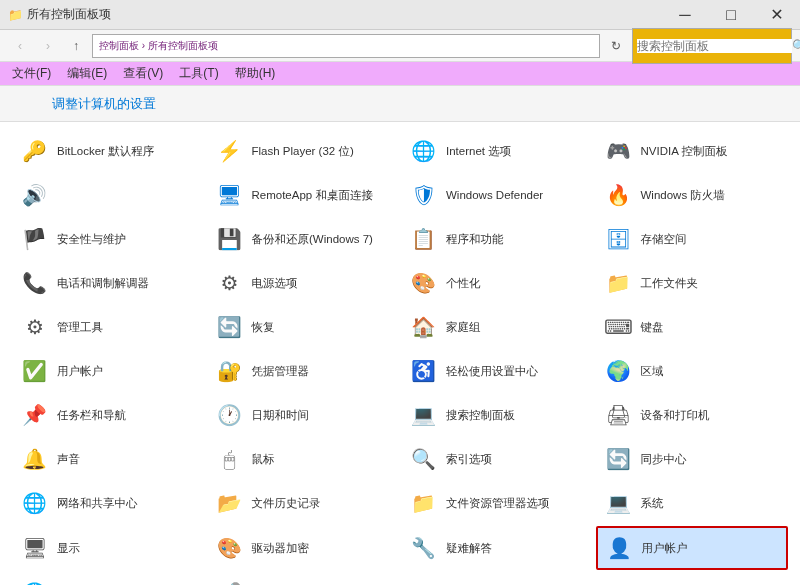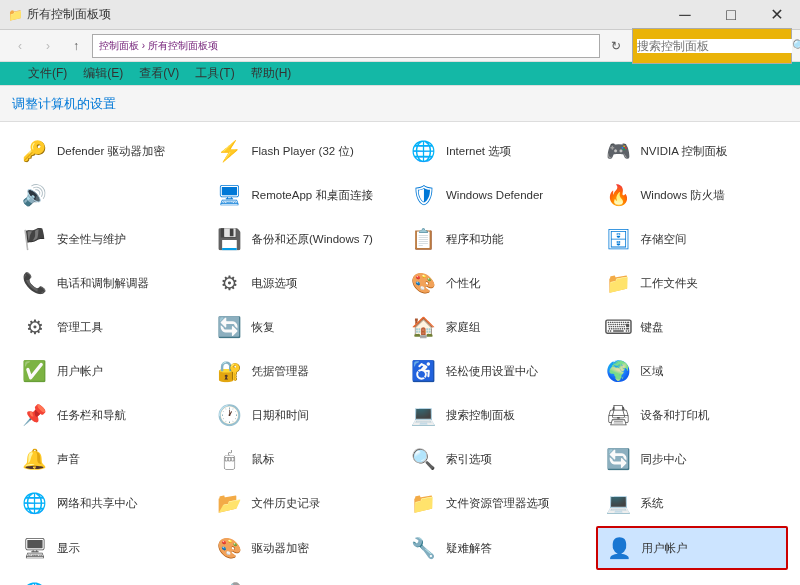--- a/index.html
+++ b/index.html
@@ -103,24 +103,24 @@
       display: flex;
       align-items: center;
       justify-content: center;
       color: #555;
       cursor: pointer;
     }
 
     
     .menu-bar {
       height: 24px;
-      background: #14b8a6;
-      display: flex;
-      align-items: center;
-      padding: 0 20px;
+      background: #f0abfc;
+      display: flex;
+      align-items: center;
+      padding: 0 4px;
       border-bottom: 1px solid #ddd;
       text-align: right;
     }
     .menu-item {
       padding: 2px 8px;
       font-size: 12px;
       color: #333;
       cursor: pointer;
     }
 
@@ -131,20 +131,21 @@
       display: flex;
       align-items: center;
       justify-content: space-between;
       padding: 0 12px;
       border-bottom: 1px solid #ddd;
     }
     .toolbar-title {
       font-size: 13px;
       color: #0078d7;
       font-weight: normal;
+      margin-left: 40px;
     }
     .view-btn {
       display: flex;
       align-items: center;
       border: 2px solid #cc0000;
       padding: 2px 8px;
       font-size: 12px;
       cursor: pointer;
       background: #f5f5f5;
       color: #333;
@@ -285,21 +286,21 @@
 </div>
 
 <div class="toolbar">
   <span class="toolbar-title">调整计算机的设置</span>
 </div>
 
 <div class="content">
   <div class="items-grid" id="items-grid">
   <div class="control-item">
         <div class="item-icon icon-bitlocker">🔑</div>
-        <span class="item-label">Defender 驱动器加密</span>
+        <span class="item-label">BitLocker 默认程序</span>
       </div>
       <div class="control-item">
         <div class="item-icon icon-flash">⚡</div>
         <span class="item-label">Flash Player (32 位)</span>
       </div>
       <div class="control-item">
         <div class="item-icon icon-internet">🌐</div>
         <span class="item-label">Internet 选项</span>
       </div>
       <div class="control-item">

